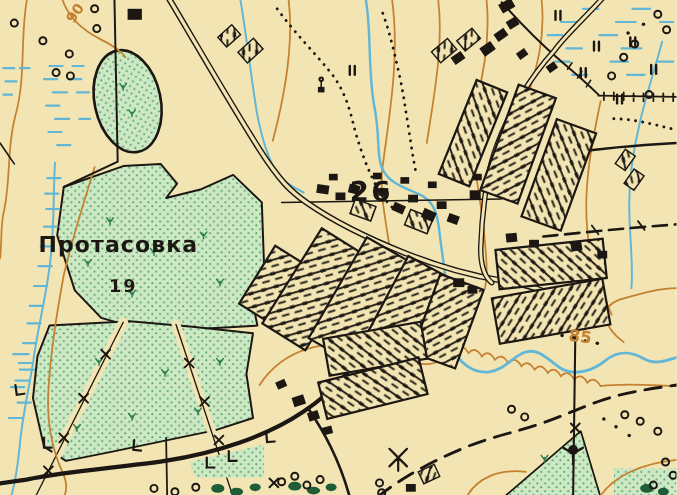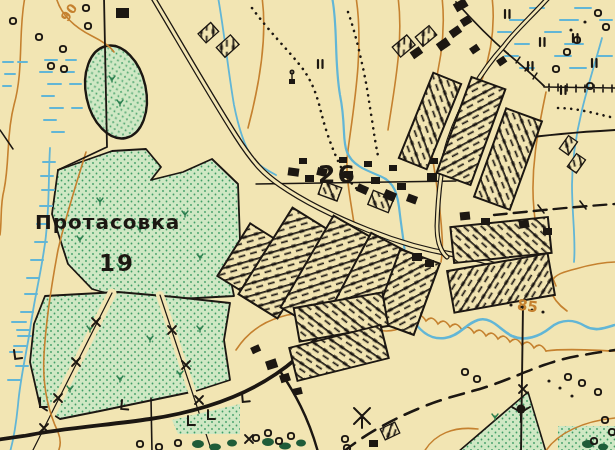--- a/index.html
+++ b/index.html
@@ -20,21 +20,21 @@
   .meadow-soft{fill:url(#meadowDots);}
   .block{stroke:var(--ink,#1c1712);stroke-width:2;}
   .tree{stroke:var(--ink,#1c1712);fill:none;stroke-width:1.8;}
   .tuftg{stroke:var(--meadow-dark,#2e8050);fill:none;stroke-width:1.4;stroke-linecap:round;}
   
   .map-label{position:absolute;color:var(--ink,#1c1712);font-weight:bold;white-space:nowrap;line-height:1;}
   .contour-label{position:absolute;color:var(--contour,#c5812f);font-weight:bold;white-space:nowrap;line-height:1;}
   .lbl-lyazevo{left:267px;top:84px;font-size:28px;letter-spacing:2px;}
   .lbl-36{left:318px;top:162px;font-size:25px;letter-spacing:2px;}
   .lbl-protasovka{left:3px;top:212px;font-size:20px;letter-spacing:1px;margin-left:32px;}
-  .lbl-19{left:99px;top:252px;font-size:23px;letter-spacing:2px;}
+  .lbl-19{left:99px;top:252px;font-size:16px;letter-spacing:2px;}
   .lbl-85{left:517px;top:299px;font-size:15px;transform:rotate(8deg);}
   .lbl-90{left:60px;top:6px;font-size:13px;transform:rotate(-55deg);}
 </style>
 </head>
 <body>
 
 <div class="map">
 <svg width="615" height="450" viewBox="0 0 615 450">
   <defs>
     <pattern id="meadowDots" width="7" height="7" patternUnits="userSpaceOnUse">

